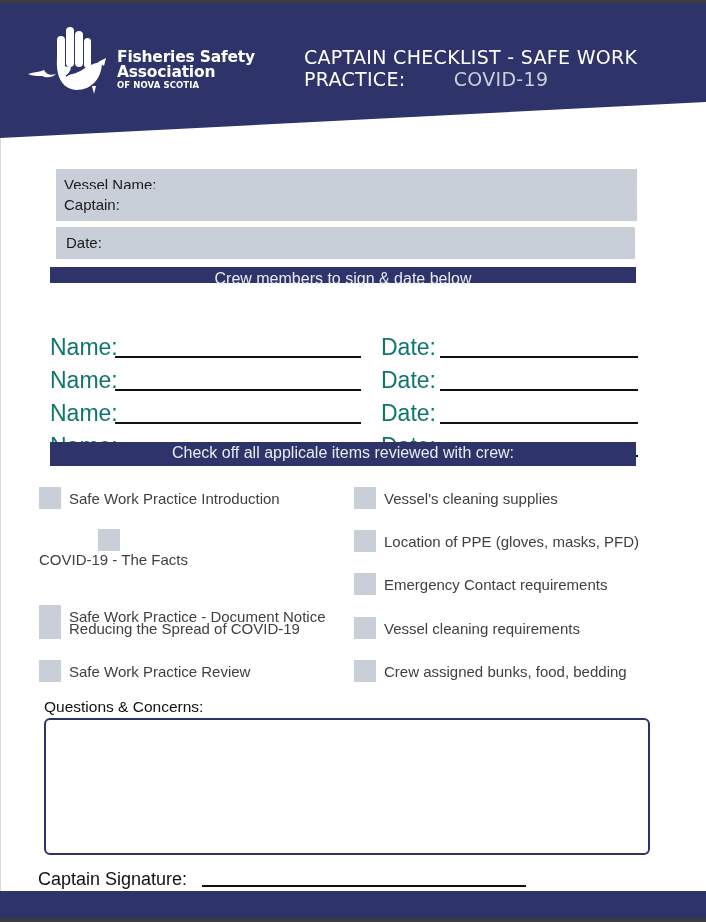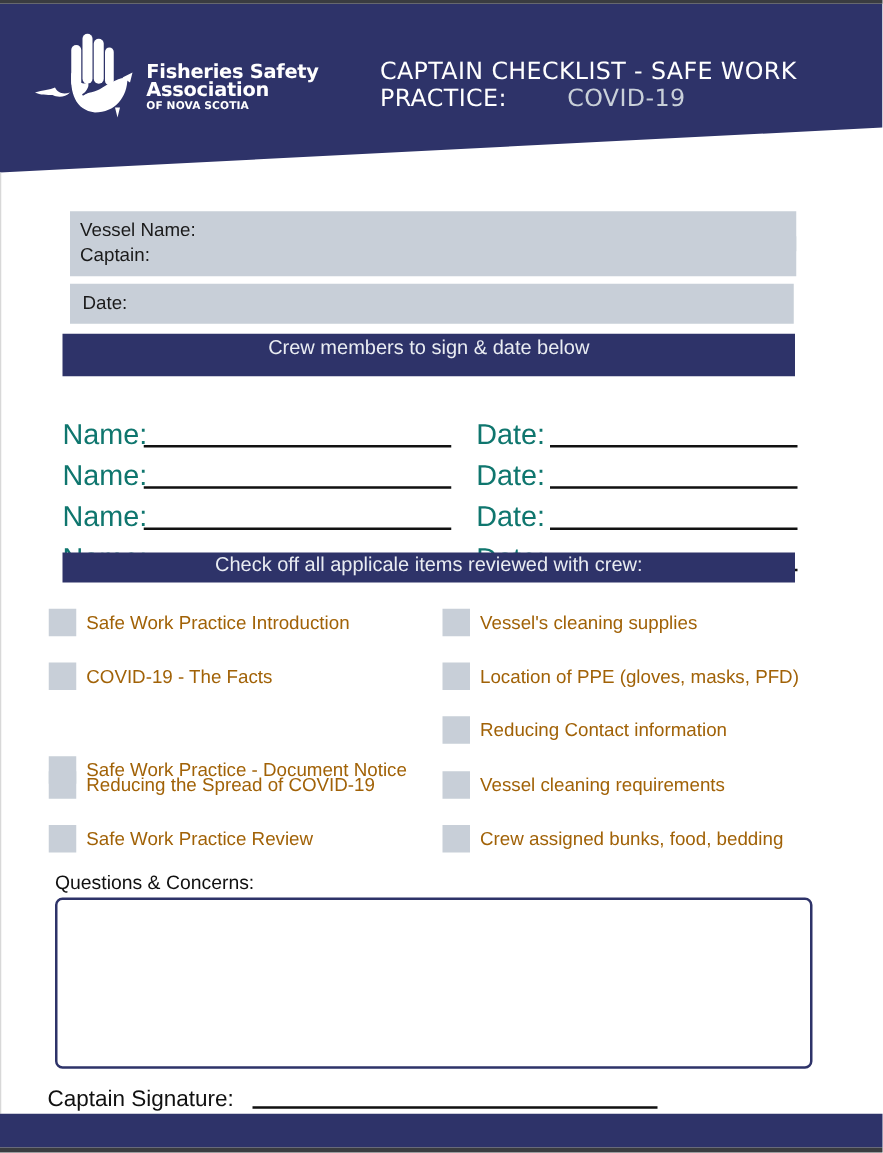--- a/index.html
+++ b/index.html
@@ -12,21 +12,21 @@
   .logo-text { position:absolute; left:117px; top:50px; color:#ffffff; font-family:"DejaVu Sans", sans-serif; font-weight:bold; }
   .logo-line1, .logo-line2 { font-size:15.5px; line-height:15px; letter-spacing:-0.2px; }
   .logo-line3 { font-size:8.5px; line-height:11px; letter-spacing:0.1px; }
   .title { position:absolute; left:304px; top:46px; color:#ffffff; font-family:"DejaVu Sans", sans-serif; font-weight:normal; font-size:19px; line-height:22px; letter-spacing:0.3px; text-transform:uppercase; }
   .title .accent { color:#c9d0d9;margin-left:42px; }
   .field { position:absolute; left:56px; width:581px; height:32px; background:#c8cfd8; color:#1a1a1a; font-size:15px; line-height:32px; padding-left:8px; box-sizing:border-box; }
   .banner { position:absolute; background:#2e3369; color:#e9ecf2; font-size:16px; text-align:center; }
   .sig-row { position:absolute; left:50px; width:590px; height:28px; font-size:23px; color:#0f766e;margin-top:31px; }
   .sig-row .lbl { position:absolute; top:0; }
   .sig-row .line { position:absolute; height:0; border-bottom:2px solid #111; }
-  .check-item { position:absolute; height:24px; display:flex; align-items:center; font-size:15px; color:#a16207; }
+  .check-item { position:absolute; height:24px; display:flex; align-items:center; font-size:15px; color:#404040; }
   .check-box { width:22px; height:22px; background:#c8cfd8; margin-right:8px; flex:none; }
   .qc-label { position:absolute; left:44px; top:698px; font-size:15.5px; color:#111; }
   .qc-box { position:absolute; left:44px; top:718px; width:606px; height:137px; border:2.5px solid #2e3369; border-radius:6px; box-sizing:border-box; background:#fff; }
   .cap-sig { position:absolute; left:38px; top:869px; font-size:18px; color:#111; }
   .cap-line { position:absolute; left:202px; top:885px; width:324px; border-bottom:2px solid #111; }
   .footer { position:absolute; left:0; top:891px; width:706px; height:27px; background:#2e3369; }
 </style>
 </head>
 <body>
 
@@ -60,21 +60,21 @@
   <div>CAPTAIN CHECKLIST - SAFE WORK</div>
   <div><span>PRACTICE: </span><span class="accent">COVID-19</span></div>
 </div>
 
 <div class="left-edge"></div>
 
 <div class="field" style="top:149px;margin-top:20px;">Vessel Name:</div>
 <div class="field" style="top:189px;">Captain:</div>
 <div class="field" style="top:227px; width:579px; padding-left:10px;">Date:</div>
 
-<div class="banner" style="left:50px; top:267px; width:586px; height:34px; line-height:24px;">Crew members to sign &amp; date below</div>
+<div class="banner" style="left:50px; top:267px; width:586px; height:16px; line-height:24px;">Crew members to sign &amp; date below</div>
 
 <div class="sig-row" style="top:303px;">
   <span class="lbl" style="left:0;">Name:</span>
   <span class="line" style="left:65px; top:22px; width:246px;"></span>
   <span class="lbl" style="left:331px;">Date:</span>
   <span class="line" style="left:390px; top:22px; width:198px;"></span>
 </div>
 <div class="sig-row" style="top:336px;">
   <span class="lbl" style="left:0;">Name:</span>
   <span class="line" style="left:65px; top:22px; width:246px;"></span>
@@ -93,21 +93,21 @@
   <span class="lbl" style="left:331px;">Date:</span>
   <span class="line" style="left:390px; top:22px; width:198px;"></span>
 </div>
 
 <div class="banner" style="left:50px; top:442px; width:586px; height:24px; line-height:22px;">Check off all applicale items reviewed with crew:</div>
 
 <div class="check-item" style="left:39px; top:486px;">
   <span class="check-box"></span>
   <span>Safe Work Practice Introduction</span>
 </div>
-<div class="check-item" style="left:39px; top:529px;">
+<div class="check-item" style="left:39px; top:529px;flex-direction:column;">
   <span class="check-box"></span>
   <span>COVID-19 - The Facts</span>
 </div>
 <div class="check-item" style="left:39px; top:604px;">
   <span class="check-box"></span>
   <span>Safe Work Practice - Document Notice</span>
 </div>
 <div class="check-item" style="left:39px; top:616px;">
   <span class="check-box"></span>
   <span>Reducing the Spread of COVID-19</span>
@@ -120,21 +120,21 @@
 <div class="check-item" style="left:354px; top:486px;">
   <span class="check-box"></span>
   <span>Vessel's cleaning supplies</span>
 </div>
 <div class="check-item" style="left:354px; top:529px;">
   <span class="check-box"></span>
   <span>Location of PPE (gloves, masks, PFD)</span>
 </div>
 <div class="check-item" style="left:354px; top:572px;">
   <span class="check-box"></span>
-  <span>Reducing Contact information</span>
+  <span>Emergency Contact requirements</span>
 </div>
 <div class="check-item" style="left:354px; top:616px;">
   <span class="check-box"></span>
   <span>Vessel cleaning requirements</span>
 </div>
 <div class="check-item" style="left:354px; top:659px;">
   <span class="check-box"></span>
   <span>Crew assigned bunks, food, bedding</span>
 </div>
 

